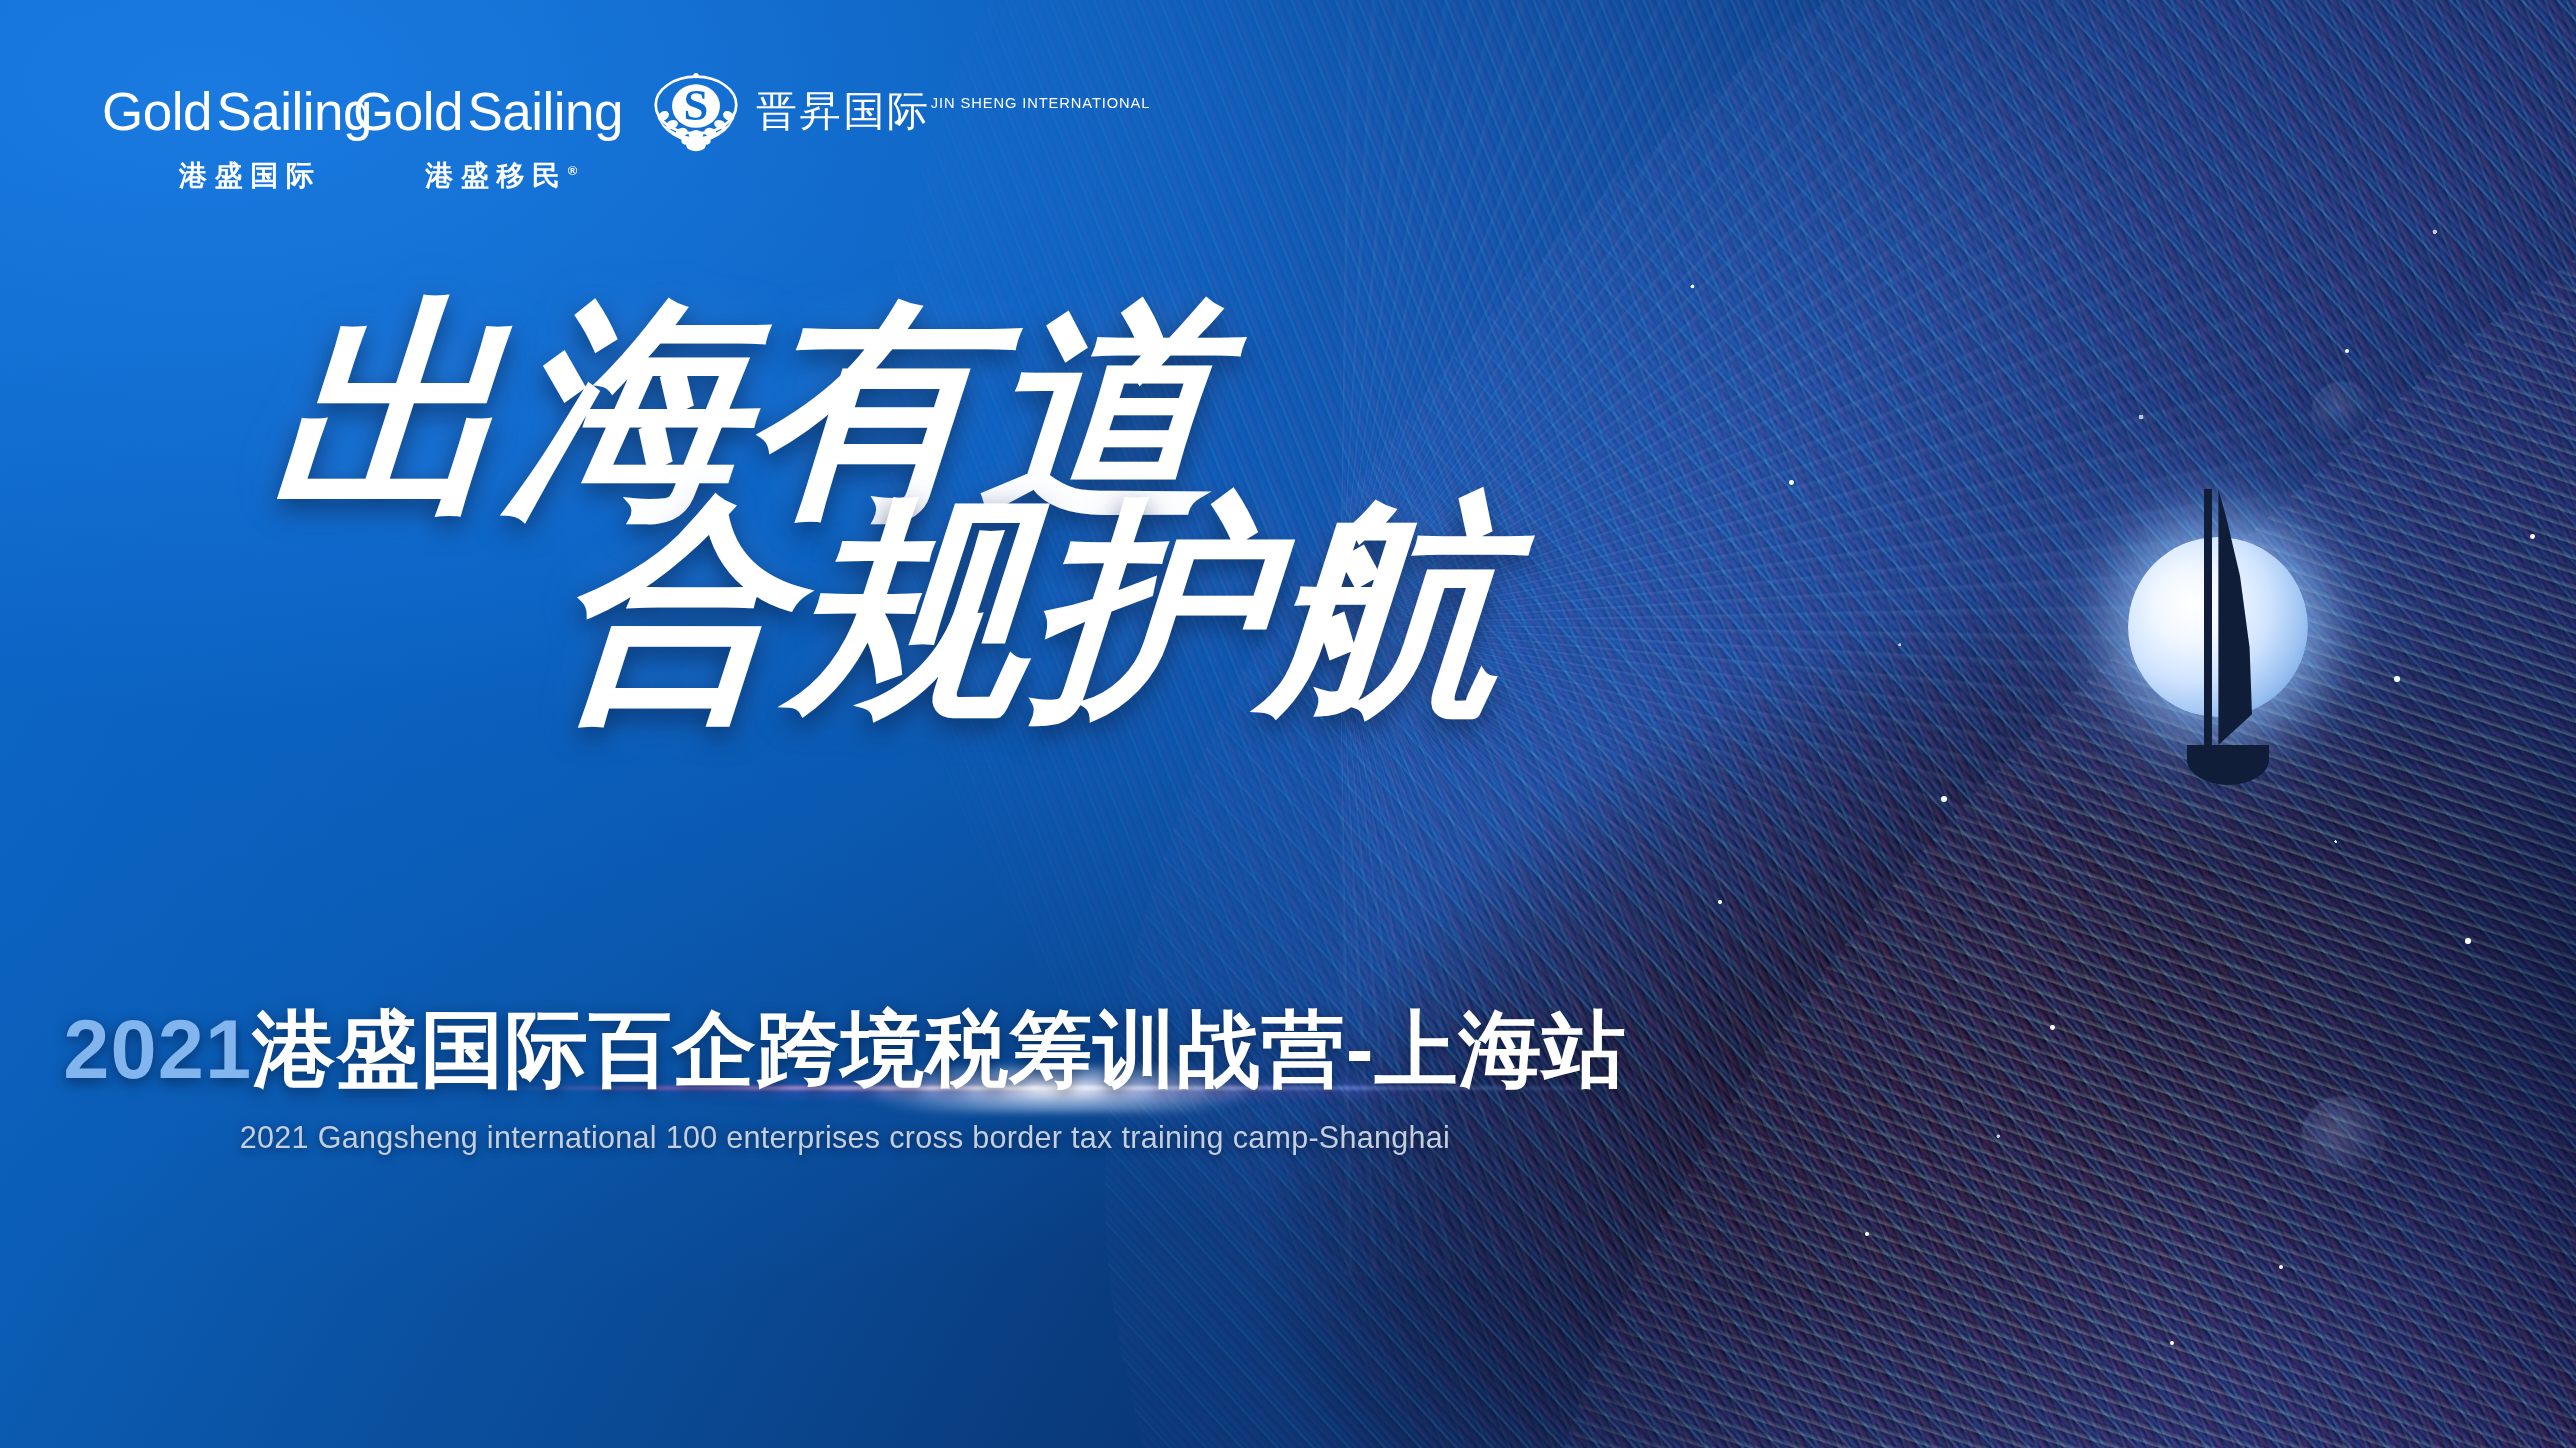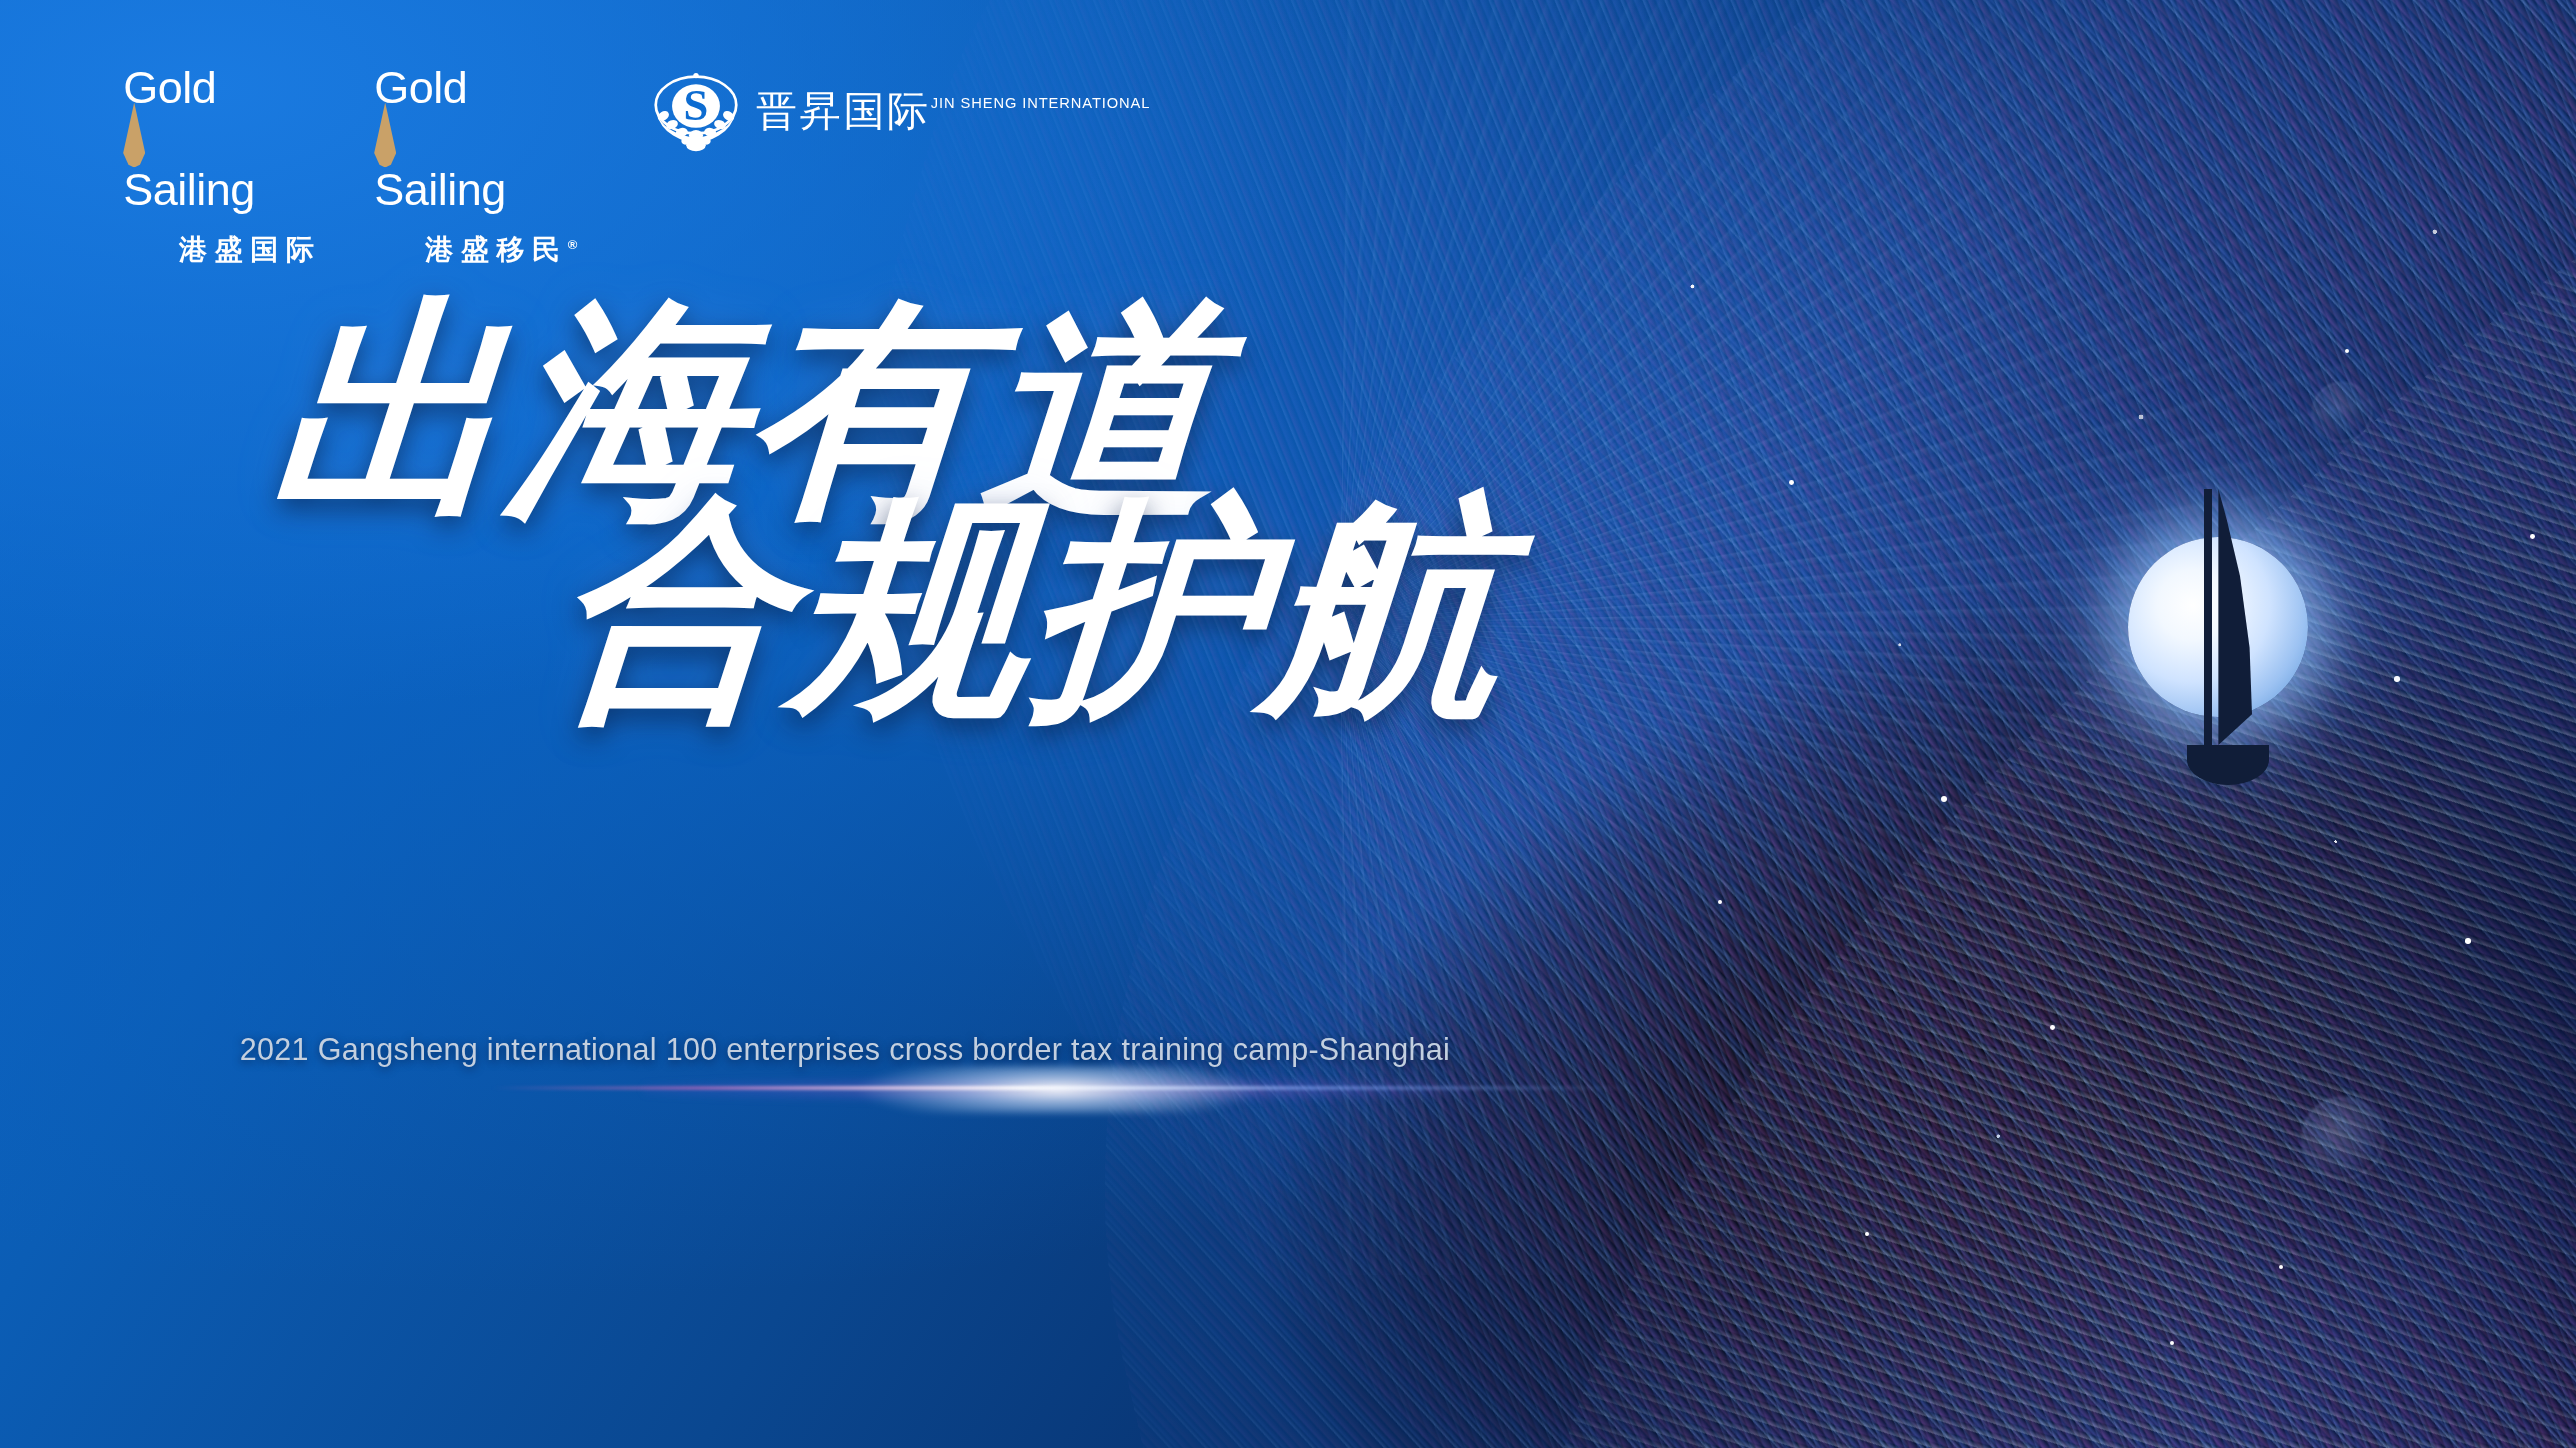--- a/index.html
+++ b/index.html
@@ -175,24 +175,23 @@
   .logo-bar{
     position:absolute; left:121px; top:65px;
     display:flex; align-items:flex-start; gap:0;
     z-index:6;
   }
   .logo{ position:relative; }
   .logo-gs{ width:251px; }
   .gs-top{
     position:relative;
     display:flex; align-items:baseline; justify-content:flex-end;
-    color:#ffffff; font-size:45px; font-weight:400; letter-spacing:-0.5px;
+    color:#ffffff; font-size:53px; font-weight:400; letter-spacing:-0.5px;
     line-height:1;
     white-space:nowrap;
-    flex-direction:column;
   }
   .gs-word{ display:inline-block; }
   .sail-mark{
     display:inline-block;
     width:22px; height:65px;
     margin:0 2.2px -7.6px 2.2px;
     background:#c9a168;
     clip-path:polygon(50% 0%, 100% 78%, 76% 96%, 50% 100%, 24% 96%, 0% 78%);
     transform:translateY(-7.6px);
   }
@@ -350,17 +349,18 @@
     </div>
 
   </div>
 
   <div class="headline">
     <div class="hl-line hl-1">出海有道</div>
     <div class="hl-line hl-2">合规护航</div>
   </div>
 
   <div class="subtitle">
+    <div class="sub-cn"><span class="sub-year">2021</span><span>港盛国际百企跨境税筹训战营-上海站</span></div>
     <div class="sub-en">2021 Gangsheng international 100 enterprises cross border tax training camp-Shanghai</div>
   </div>
 
 </div>
 
 
 </body></html>

